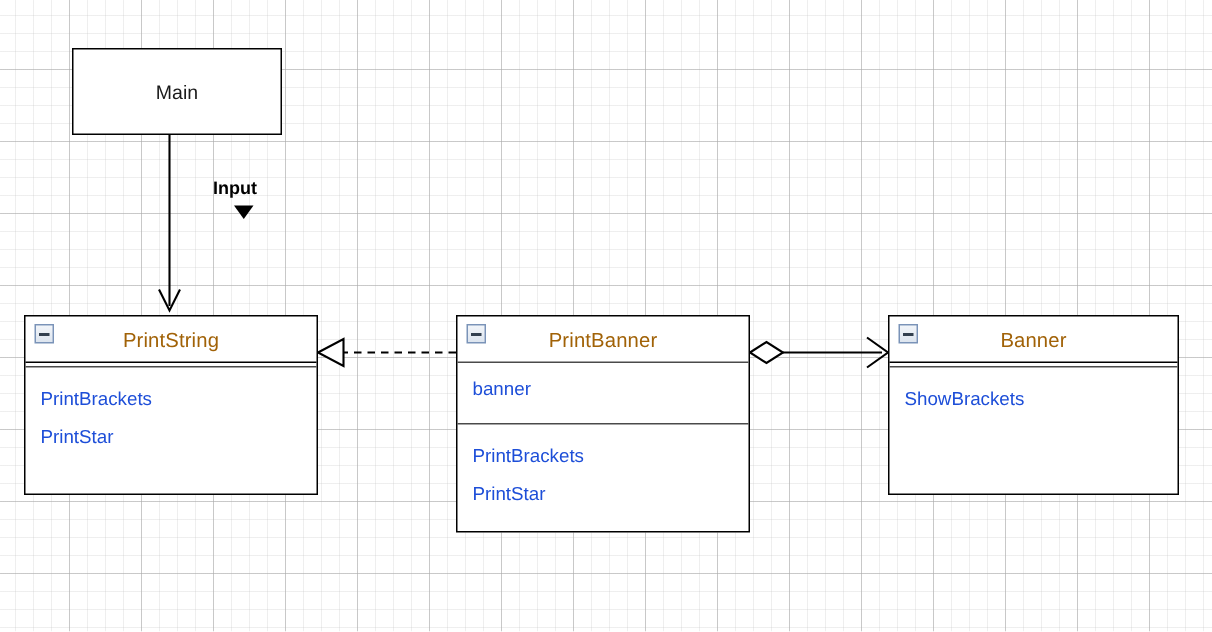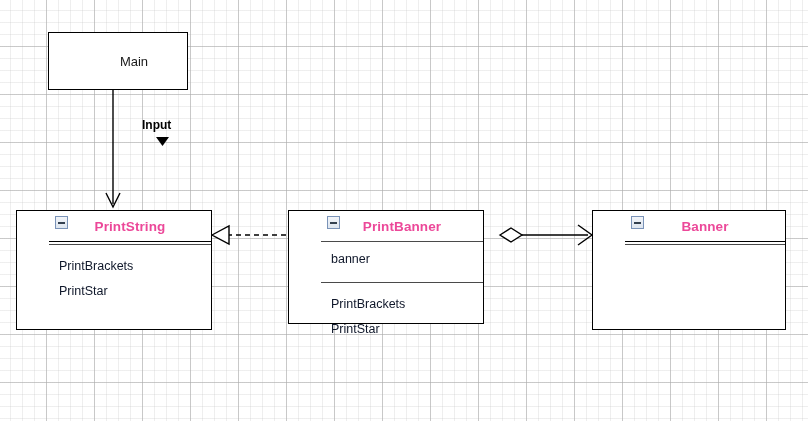--- a/index.html
+++ b/index.html
@@ -30,21 +30,20 @@
     height: 421px;
     pointer-events: none;
   }
 
   
   .node {
     position: absolute;
     background: #ffffff;
     border: 1.6px solid #000000;
     box-sizing: border-box;
-    padding-left: 32px;
   }
 
   
   .plain-box {
     display: flex;
     align-items: center;
     justify-content: center;
   }
   .plain-box .node-title {
     font-size: 13px;
@@ -55,22 +54,22 @@
   
   .class-title-bar {
     position: relative;
     height: 30px;
     display: flex;
     align-items: center;
     justify-content: center;
   }
   .class-title {
     font-size: 13.5px;
-    font-weight: bold;
-    color: #ec4899;
+    font-weight: normal;
+    color: #a16207;
     letter-spacing: 0.1px;
   }
   .collapse-icon {
     position: absolute;
     left: 6px;
     top: 5px;
     width: 13px;
     height: 13px;
     border: 1px solid #7a93b8;
     background: linear-gradient(#f2f5f9, #dde5ef);
@@ -93,21 +92,21 @@
   }
   .sep-single {
     height: 0;
     border-top: 1.4px solid #4a4a4a;
   }
   .compartment {
     padding: 9px 0 9px 0;
   }
   .member {
     font-size: 12.5px;
-    color: #0f172a;
+    color: #1d4ed8;
     padding: 5px 0 5px 10px;
     line-height: 15px;
     white-space: nowrap;
   }
 
   
   .edge-label {
     position: absolute;
     font-size: 12px;
     font-weight: bold;
@@ -157,21 +156,21 @@
         </span>
       <span class="class-title">PrintString</span>
     </div>
     <div class="sep-double"></div>
     <div class="compartment">
       <div class="member">PrintBrackets</div>
       <div class="member">PrintStar</div>
     </div>
   </div>
 
-  <div class="node" style="left:288px; top:210px; width:196px; height:114px;">
+  <div class="node" style="left:304px; top:210px; width:196px; height:145px;">
     <div class="class-title-bar">
       <span class="collapse-icon">
           <i></i>
         </span>
       <span class="class-title">PrintBanner</span>
     </div>
     <div class="sep-single"></div>
     <div class="compartment" style="padding:10px 0 9px 0;">
       <div class="member" style="padding-top:0; padding-bottom:6px;">banner</div>
     </div>
@@ -184,16 +183,17 @@
 
   <div class="node" style="left:592px; top:210px; width:194px; height:120px;">
     <div class="class-title-bar">
       <span class="collapse-icon">
           <i></i>
         </span>
       <span class="class-title">Banner</span>
     </div>
     <div class="sep-double"></div>
     <div class="compartment">
+      <div class="member">ShowBrackets</div>
     </div>
   </div>
 
 </div>
 
 </body></html>

